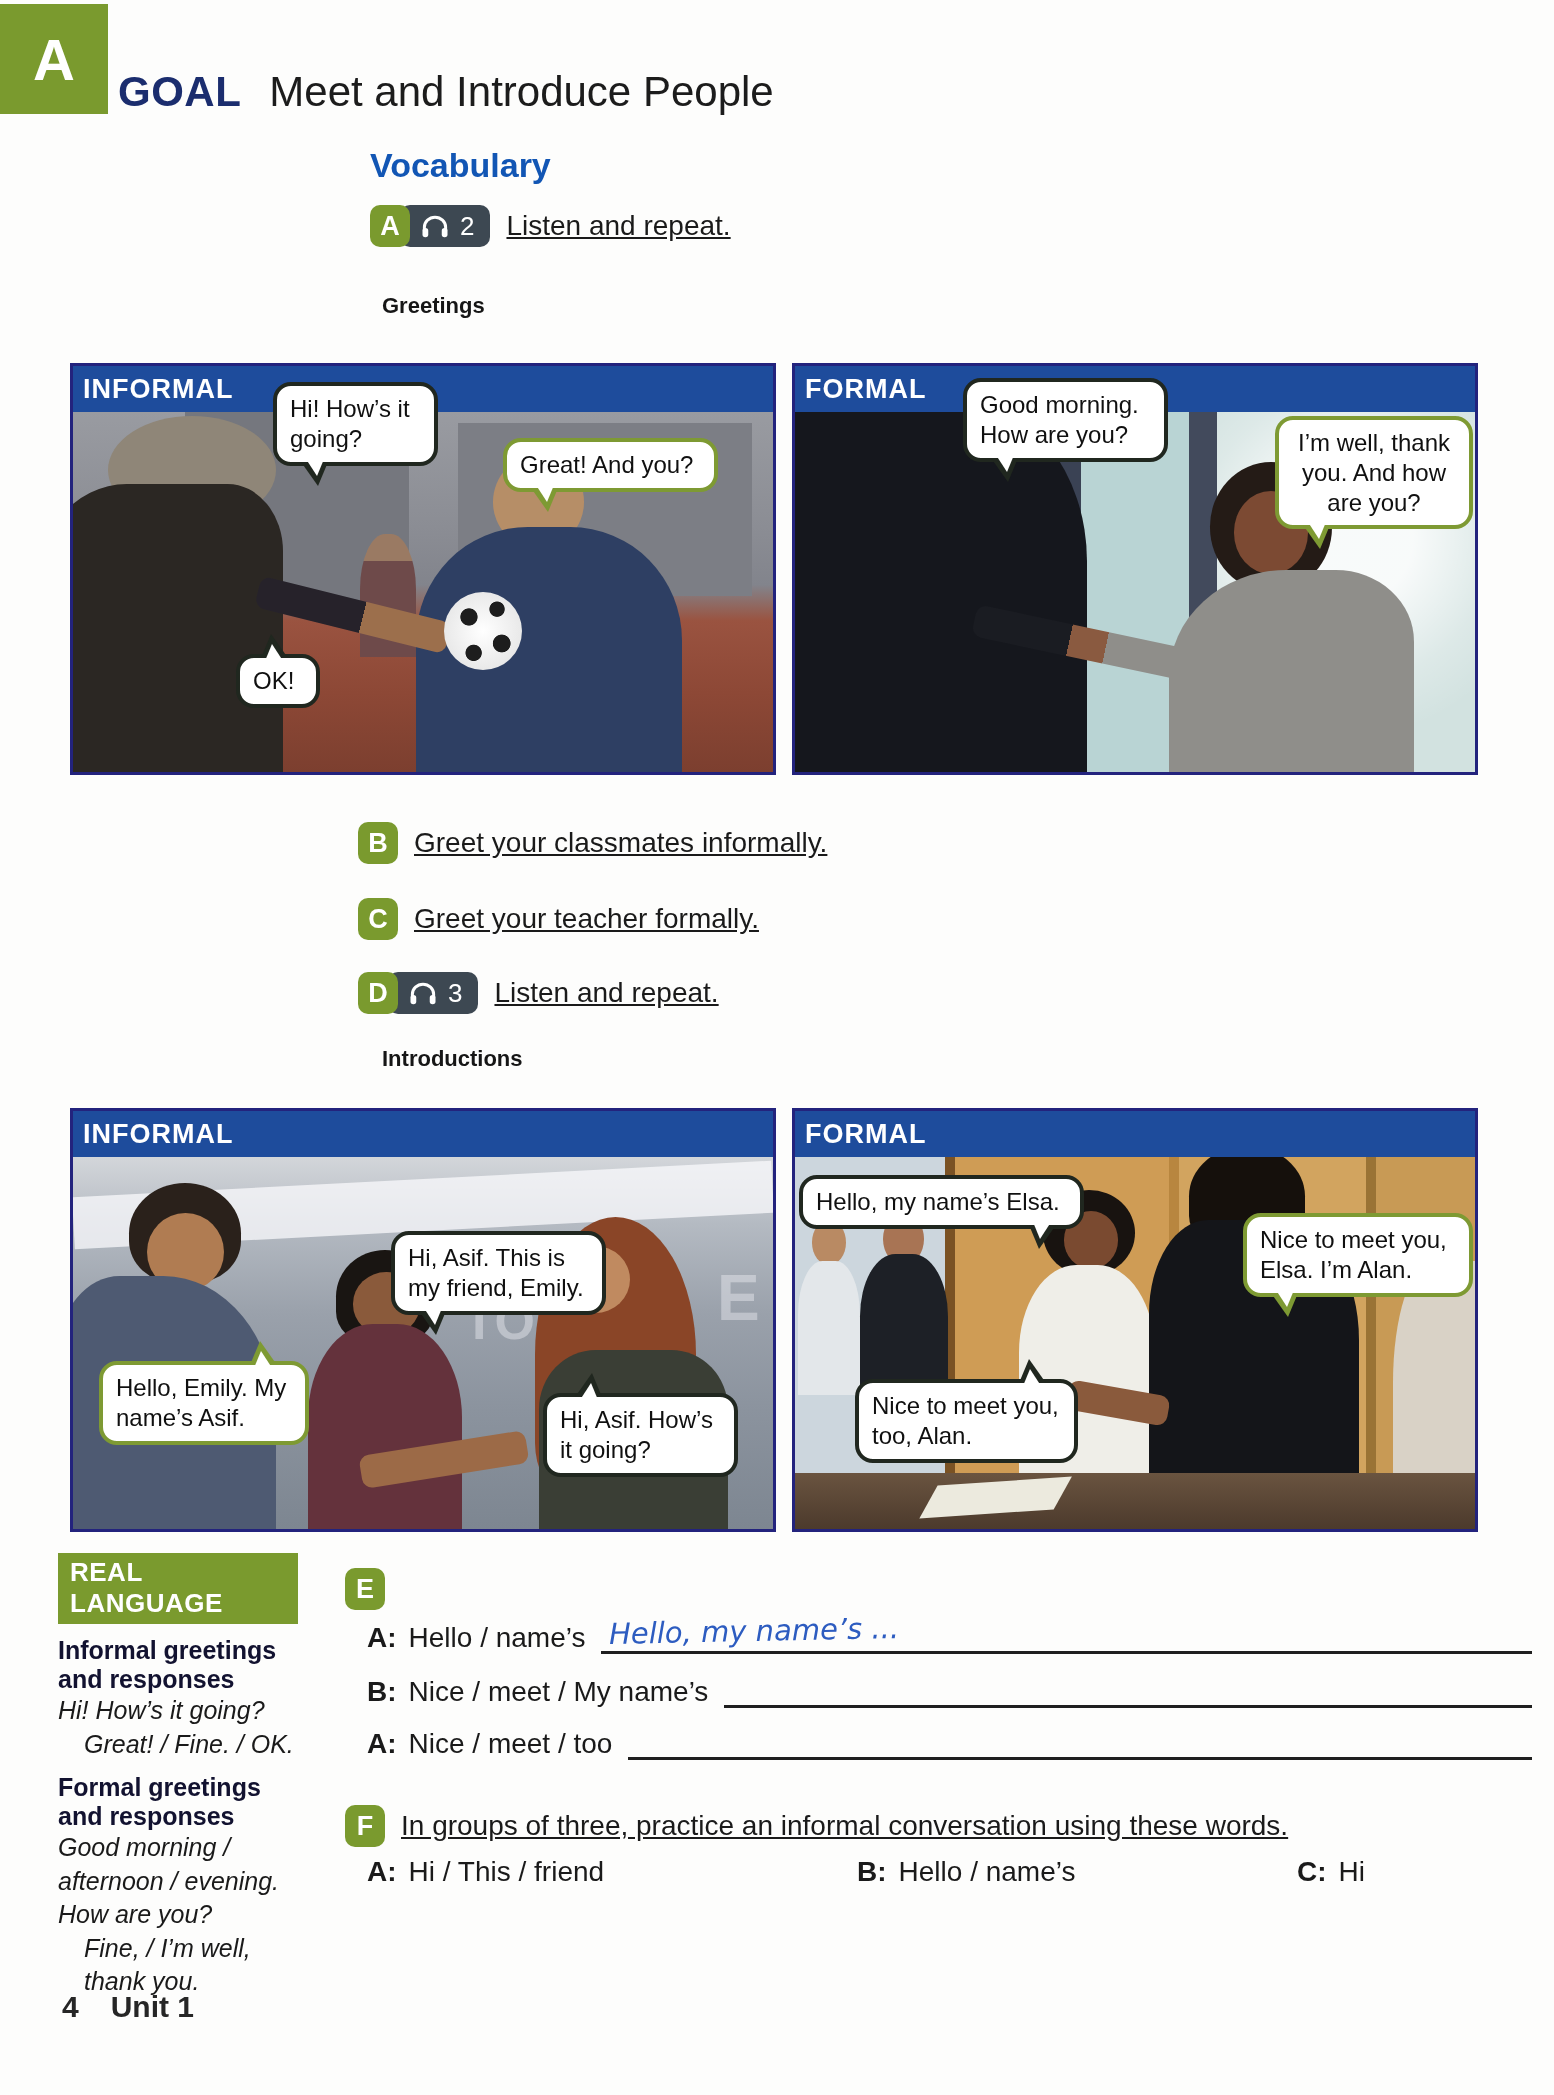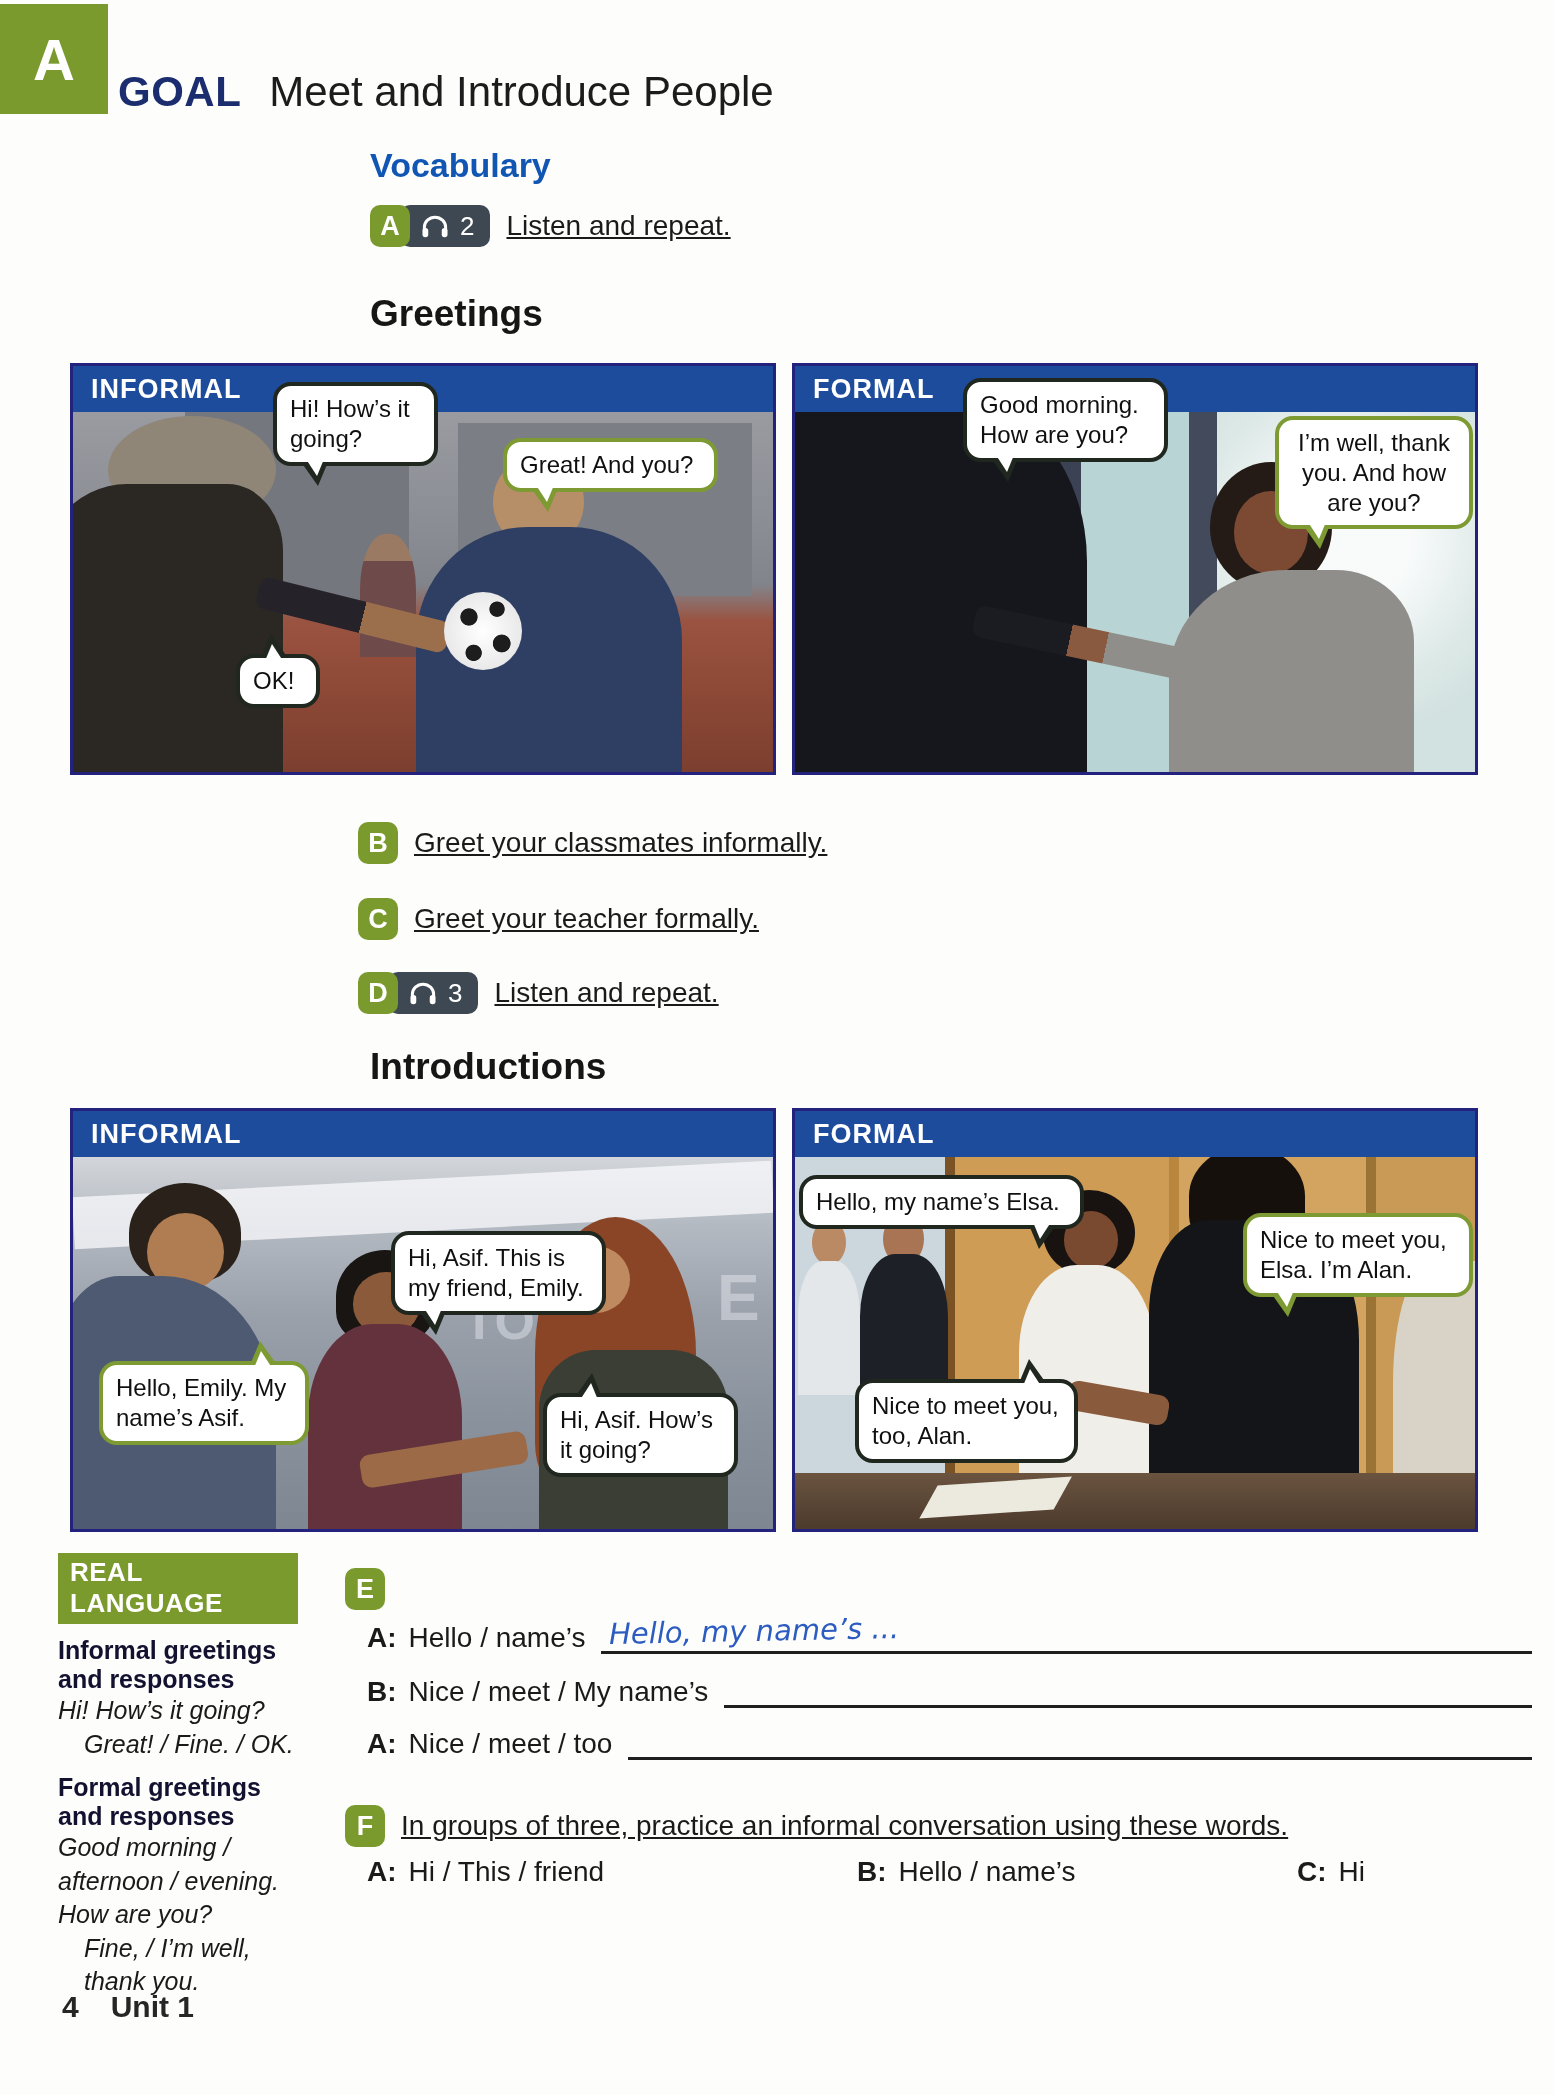--- a/index.html
+++ b/index.html
@@ -18,21 +18,21 @@
     font-size:58px; font-weight:bold;
   }
   .goal-row {
     position:absolute; left:118px; top:52px;
     display:flex; align-items:baseline; gap:28px; white-space:nowrap;
   }
   .goal-label { font-size:42px; font-weight:800; color:var(--goal-navy,#1b2d6e); letter-spacing:.5px;margin-top:16px; }
   .goal-title { font-size:42px; color:#1c1c1c; }
 
   .vocab-heading { position:absolute; left:370px; top:146px; font-size:34px; font-weight:bold; color:var(--vocab-blue,#1256b4); }
-  .sub-heading   { position:absolute; font-size:37px; font-weight:bold; color:#161616; }
+  .sub-heading   { position:absolute; font-size:22px; font-weight:bold; color:#161616;margin-left:12px; }
 
   
   .task-row { position:absolute; display:flex; align-items:center; font-size:28px; color:#1a1a1a; }
   .letter-badge {
     width:40px; height:42px; flex:none; position:relative; z-index:2;
     background:var(--green,#7a9a2e); border-radius:10px; color:#fff;
     font-weight:bold; font-size:27px; display:flex; align-items:center; justify-content:center;
   }
   .audio-badge {
     height:42px; margin-left:-10px; padding:0 16px 0 20px; z-index:1;
@@ -43,21 +43,21 @@
 
   
   .figure { position:absolute; left:70px; width:1408px; }
   #greetings-figure { top:363px; height:412px; }
   #introductions-figure { top:1108px; height:424px; }
   .panel { position:absolute; top:0; bottom:0; border:3px solid var(--panel-border,#23237d); background:#cfd3da; overflow:visible; }
   .panel.left  { left:0; width:706px; }
   .panel.right { left:722px; width:686px; }
   .panel-bar {
     position:absolute; left:0; right:0; top:0; height:46px;
-    background:var(--panel-blue,#1e4c9c); display:flex; align-items:center; padding-left:18px; z-index:3;
+    background:var(--panel-blue,#1e4c9c); display:flex; align-items:center; padding-left:10px; z-index:3;
   }
   .panel-label { color:#fff; font-weight:bold; font-size:27px; letter-spacing:1px; }
   .photo { position:absolute; left:0; right:0; top:46px; bottom:0; overflow:hidden; z-index:1; }
   .ph { position:absolute; }
 
   
   .bubble {
     position:absolute; z-index:6; background:#fff;
     border:4px solid var(--bubble-dark,#1f261f); border-radius:18px;
     padding:8px 13px; font-size:24px; line-height:1.24; color:#101010;

